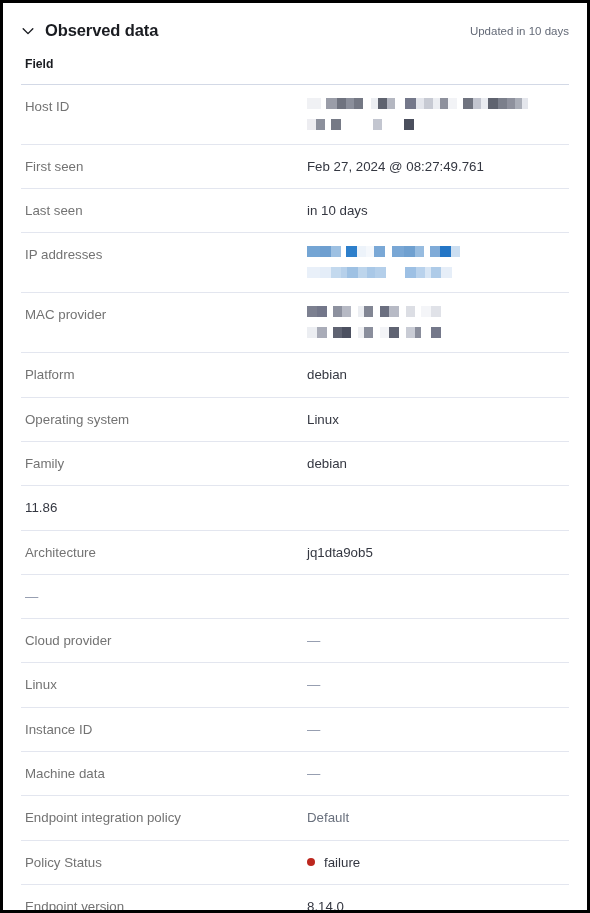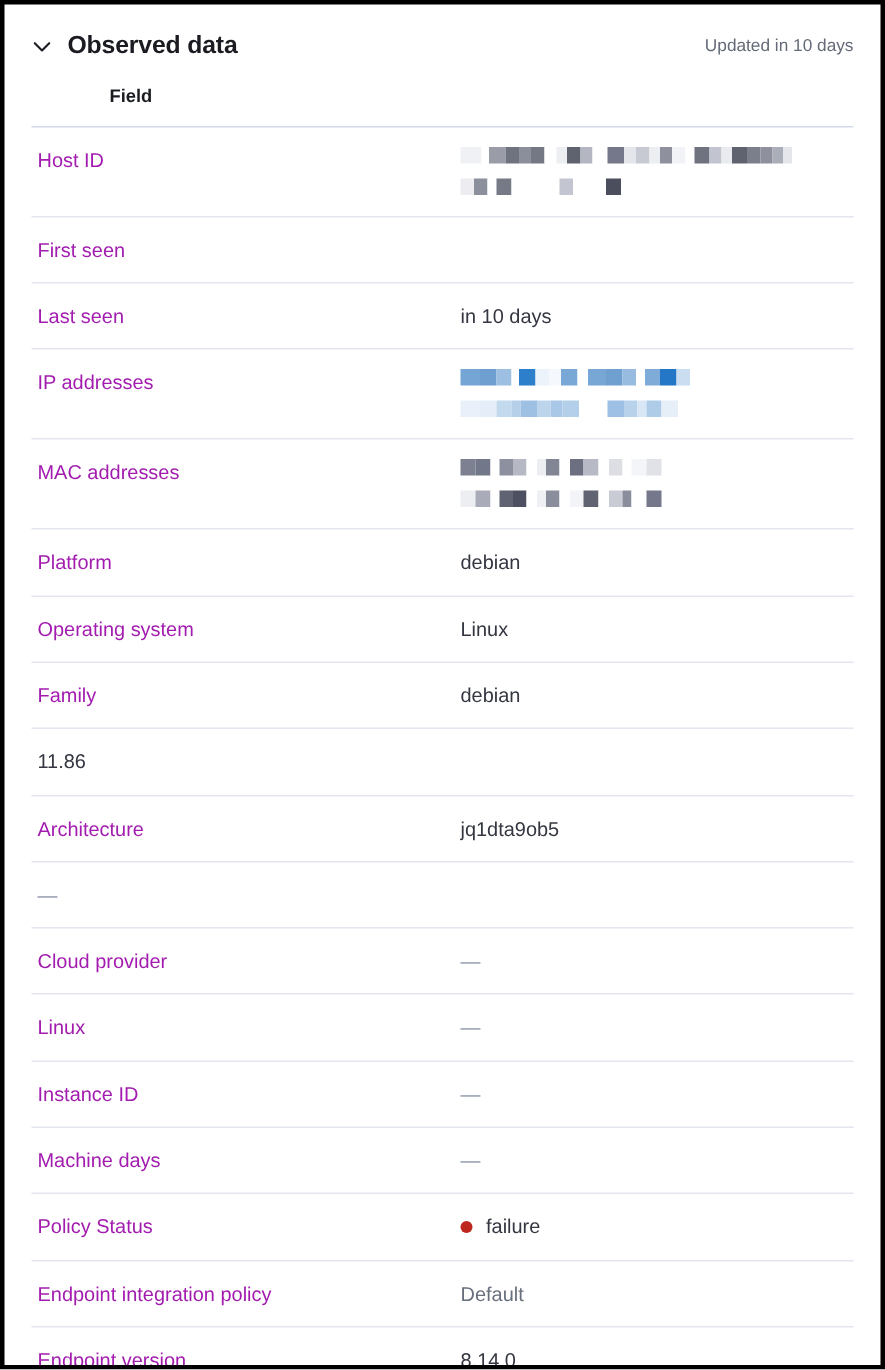--- a/index.html
+++ b/index.html
@@ -66,40 +66,40 @@
     border-bottom: 1px solid #e3e6ef;
   }
   .row.head {
     border-bottom: 1px solid #d3d9e6;
   }
 
   .cell-field {
     width: 282px;
     flex: 0 0 282px;
     font-size: 13.3px;
-    color: #a21caf;
+    color: #737373;
     line-height: 1.3;
   }
   .cell-value {
     flex: 1 1 auto;
     font-size: 13.3px;
     color: #343741;
     line-height: 1.3;
     min-width: 0;
   }
 
   
   .row.head .cell-field,
   .row.head .cell-value {
     font-size: 12.2px;
     font-weight: bold;
     color: #1a1c21;
   }
   .row.head .cell-field,
-  .row.head .cell-value { padding: 12px 0 11px 4px; margin-left: 48px; }
+  .row.head .cell-value { padding: 12px 0 11px 4px; }
 
   
   .row.std .cell-field,
   .row.std .cell-value { padding: 13px 0 13px 4px; }
 
   
   .row.tall .cell-field,
   .row.tall .cell-value { padding: 13px 0 14px 4px; }
 
   .muted { color: #69707d; }
@@ -187,20 +187,21 @@
                 <span class="blk" style="width: 32px; background: rgb(255, 255, 255);"></span>
                 <span class="blk" style="width: 9px; background: rgb(195, 198, 208);"></span>
                 <span class="blk" style="width: 22px; background: rgb(255, 255, 255);"></span>
                 <span class="blk" style="width: 10px; background: rgb(75, 79, 93);"></span>
               </div>
             </div>
           </div>
         </div>
         <div class="row std">
           <div class="cell-field">First seen</div>
+          <div class="cell-value">Feb 27, 2024 @ 08:27:49.761</div>
         </div>
         <div class="row std">
           <div class="cell-field">Last seen</div>
           <div class="cell-value">in 10 days</div>
         </div>
         <div class="row tall">
           <div class="cell-field">IP addresses</div>
           <div class="cell-value">
             <div>
               <div class="redact-line">
@@ -236,21 +237,21 @@
                 <span class="blk" style="width: 9px; background: rgb(185, 210, 236);"></span>
                 <span class="blk" style="width: 6px; background: rgb(216, 230, 245);"></span>
                 <span class="blk" style="width: 10px; background: rgb(174, 203, 232);"></span>
                 <span class="blk" style="width: 11px; background: rgb(230, 238, 248);"></span>
                 <span class="blk" style="width: 9px; background: rgb(255, 255, 255);"></span>
               </div>
             </div>
           </div>
         </div>
         <div class="row tall">
-          <div class="cell-field">MAC addresses</div>
+          <div class="cell-field">MAC provider</div>
           <div class="cell-value">
             <div>
               <div class="redact-line">
                 <span class="blk" style="width: 10px; background: rgb(124, 128, 144);"></span>
                 <span class="blk" style="width: 10px; background: rgb(115, 119, 138);"></span>
                 <span class="blk" style="width: 6px; background: rgb(255, 255, 255);"></span>
                 <span class="blk" style="width: 9px; background: rgb(141, 145, 159);"></span>
                 <span class="blk" style="width: 9px; background: rgb(182, 185, 196);"></span>
                 <span class="blk" style="width: 7px; background: rgb(255, 255, 255);"></span>
                 <span class="blk" style="width: 6px; background: rgb(236, 238, 242);"></span>
@@ -313,36 +314,36 @@
         </div>
         <div class="row std">
           <div class="cell-field">Linux</div>
           <div class="cell-value"><span class="dash">—</span></div>
         </div>
         <div class="row std">
           <div class="cell-field">Instance ID</div>
           <div class="cell-value"><span class="dash">—</span></div>
         </div>
         <div class="row std">
-          <div class="cell-field">Machine days</div>
-          <div class="cell-value"><span class="dash">—</span></div>
+          <div class="cell-field">Machine data</div>
+          <div class="cell-value"><span class="dash">—</span></div>
+        </div>
+        <div class="row std">
+          <div class="cell-field">Endpoint integration policy</div>
+          <div class="cell-value"><span class="muted">Default</span></div>
         </div>
         <div class="row std">
           <div class="cell-field">Policy Status</div>
           <div class="cell-value">
             <span class="status-inline">
               <span class="dot" style="background: rgb(189, 39, 30);"></span>
               <span>failure</span>
             </span>
           </div>
         </div>
         <div class="row std">
-          <div class="cell-field">Endpoint integration policy</div>
-          <div class="cell-value"><span class="muted">Default</span></div>
-        </div>
-        <div class="row std">
           <div class="cell-field">Endpoint version</div>
           <div class="cell-value">8.14.0</div>
         </div>
       </div>
   </div>
 
 </div>
 
 </body></html>

